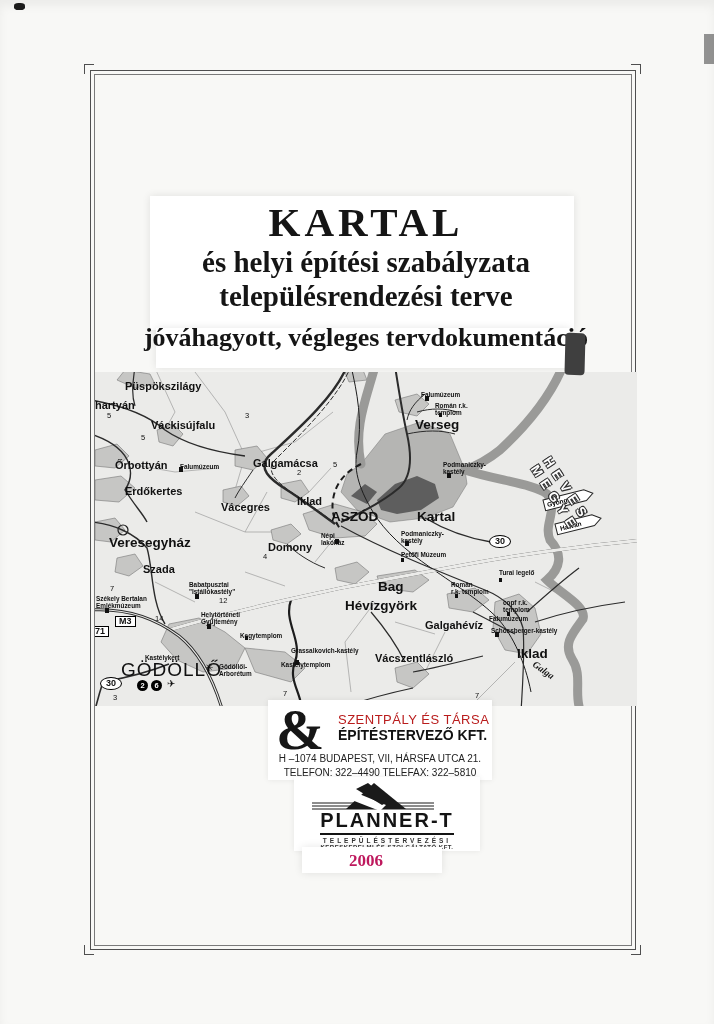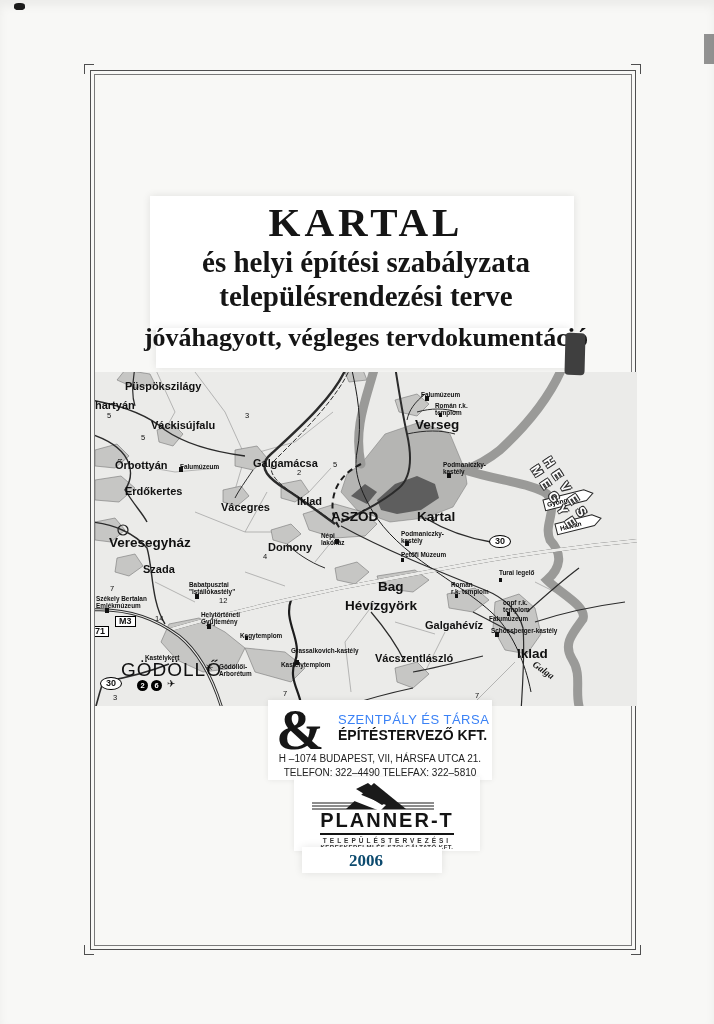--- a/index.html
+++ b/index.html
@@ -34,32 +34,32 @@
   .circled{background:#000;color:#fff !important;border-radius:50%;width:11px;height:11px;
            font-size:7.5px;font-weight:bold;text-align:center;line-height:11px;}
   .sym{font-size:10px;}
   .river{font-style:italic;font-weight:bold;font-size:9.5px;font-family:"Liberation Serif",serif;}
   .heves{position:absolute;font-weight:bold;font-size:13px;letter-spacing:6px;word-spacing:10px;
          color:#fff;transform-origin:left top;z-index:6;
          text-shadow:1px 1px 0 #333,-1px -1px 0 #333,1px -1px 0 #333,-1px 1px 0 #333;}
   
   .pub{position:absolute;left:268px;top:700px;width:224px;height:80px;background:#fff;box-shadow:0 0 6px rgba(0,0,0,.08);}
   .amp{position:absolute;left:8px;top:-4px;font-family:"Liberation Serif",serif;font-weight:bold;font-size:58px;color:#161616;}
-  .pub-n1{position:absolute;left:70px;top:12px;font-size:13px;letter-spacing:.5px;color:#3b82f6;}
+  .pub-n1{position:absolute;left:70px;top:12px;font-size:13px;letter-spacing:.5px;color:#b91c1c;}
   .pub-n2{position:absolute;left:70px;top:27px;font-size:14px;font-weight:bold;color:#111;}
   .pub-addr{position:absolute;left:0;top:52px;width:100%;text-align:center;font-size:10px;color:#222;line-height:1.35;}
   
   .planner{position:absolute;left:294px;top:777px;width:186px;height:74px;background:#fff;
            box-shadow:0 0 6px rgba(0,0,0,.08);text-align:center;}
   .planner-name{display:inline-block;margin-top:32px;font-size:20px;font-weight:bold;letter-spacing:2px;
                 color:#141414;border-bottom:2px solid #141414;padding-bottom:1px;}
   .planner-s1{font-size:6.5px;font-weight:bold;letter-spacing:3px;color:#333;margin-top:2px;}
   .planner-s2{font-size:6px;font-weight:bold;letter-spacing:.5px;color:#333;}
   .year{position:absolute;left:95px;top:851px;width:542px;text-align:center;
-        font-family:"Liberation Serif",serif;font-weight:bold;font-size:17px;color:#0c4a6e;}
+        font-family:"Liberation Serif",serif;font-weight:bold;font-size:17px;color:#be185d;}
   
   .art1{position:absolute;left:14px;top:3px;width:11px;height:7px;background:#1b1b1b;border-radius:40%;}
   .art2{position:absolute;left:704px;top:34px;width:10px;height:30px;background:#5a5a5a;opacity:.65;}
   .art3{position:absolute;left:565px;top:333px;width:20px;height:42px;background:#3f3f3f;border-radius:4px;transform:rotate(1.5deg);}
 </style>
 </head>
 <body>
 
 <div class="page">
 

